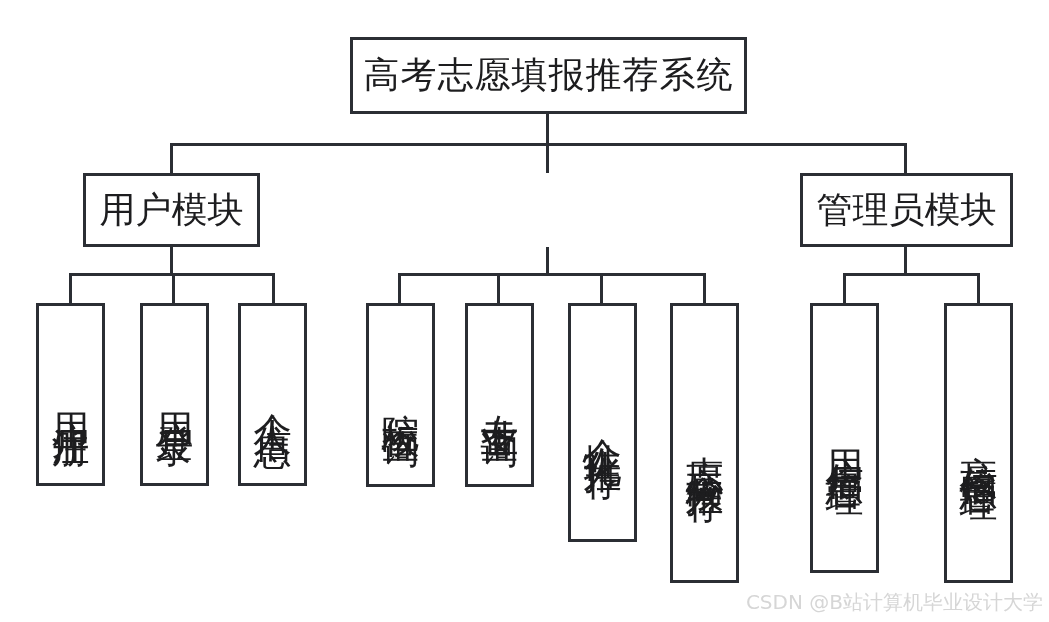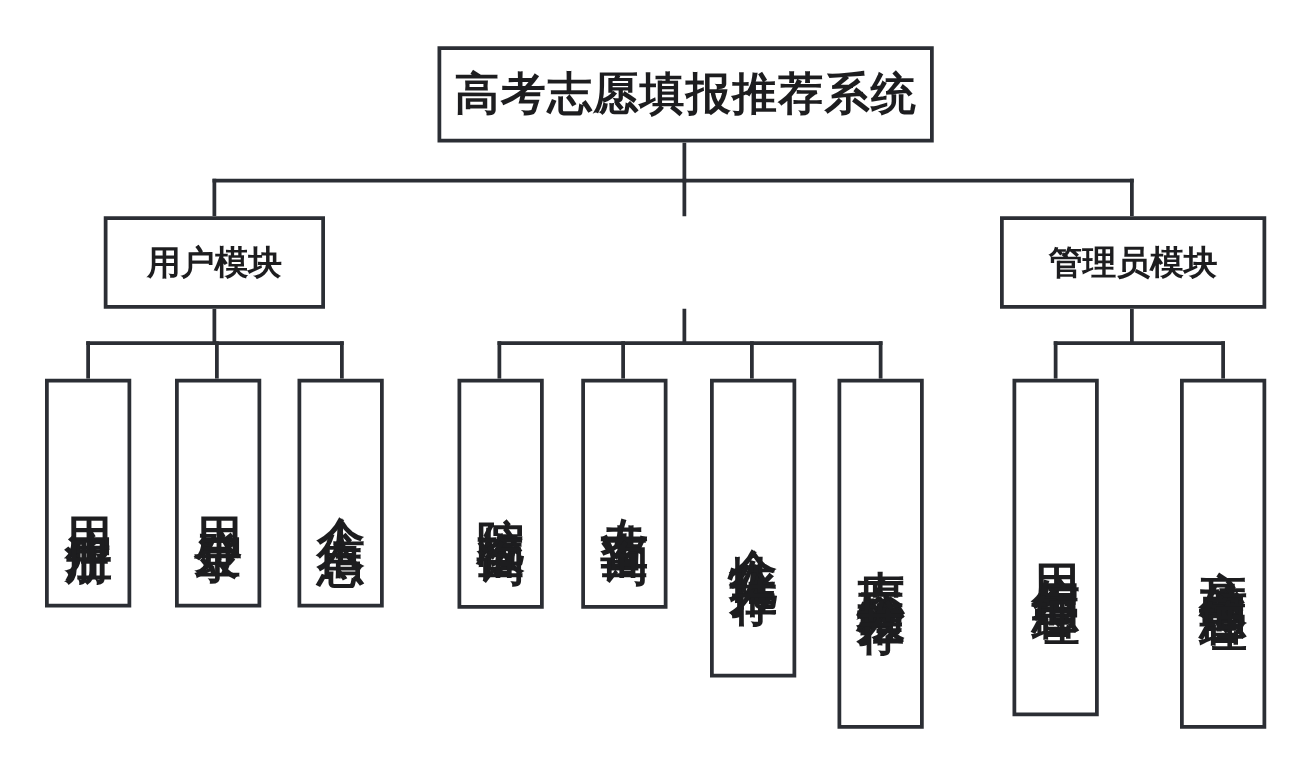--- a/index.html
+++ b/index.html
@@ -10,36 +10,35 @@
   }
   html, body { margin: 0; padding: 0; background: var(--background); }
   #stage {
     position: relative;
     width: 1049px;
     height: 622px;
     background: var(--background);
     font-family: "DejaVu Sans", "Liberation Sans", sans-serif;
     color: var(--text);
     overflow: hidden;
-    font-weight: bold;
   }
   .node {
     position: absolute;
     box-sizing: border-box;
     background: var(--background);
     border: 3px solid var(--line);
     display: flex;
     align-items: center;
     justify-content: center;
     text-align: center;
     white-space: nowrap;
     z-index: 2;
   }
   .root-node   { left: 350px; top: 37px;  width: 397px; height: 77px; font-size: 36px; letter-spacing: 1px; }
-  .module-node { top: 173px; height: 74px; font-size: 27px; }
+  .module-node { top: 173px; height: 74px; font-size: 36px; }
   .mod-user    { left: 83px;  width: 177px; }
   .mod-rec     { left: 425px; width: 245px; }
   .mod-admin   { left: 800px; width: 213px; text-align: right; }
 
   .leaf { top: 303px; width: 69px; font-size: 38px; }
   .leaf .vtext {
     writing-mode: vertical-rl;
     text-orientation: upright;
     letter-spacing: 6px;
     line-height: 1;
@@ -155,14 +154,15 @@
   <div class="line l2r-drop-a"></div>
   <div class="line l2r-drop-b"></div>
   <div class="line l2r-drop-c"></div>
   <div class="line l2r-drop-d"></div>
 
   <div class="line l2a-stem"></div>
   <div class="line l2a-bar"></div>
   <div class="line l2a-drop-a"></div>
   <div class="line l2a-drop-b"></div>
 
+  <div class="watermark">CSDN @B站计算机毕业设计大学</div>
 
 </div>
 
 </body></html>

